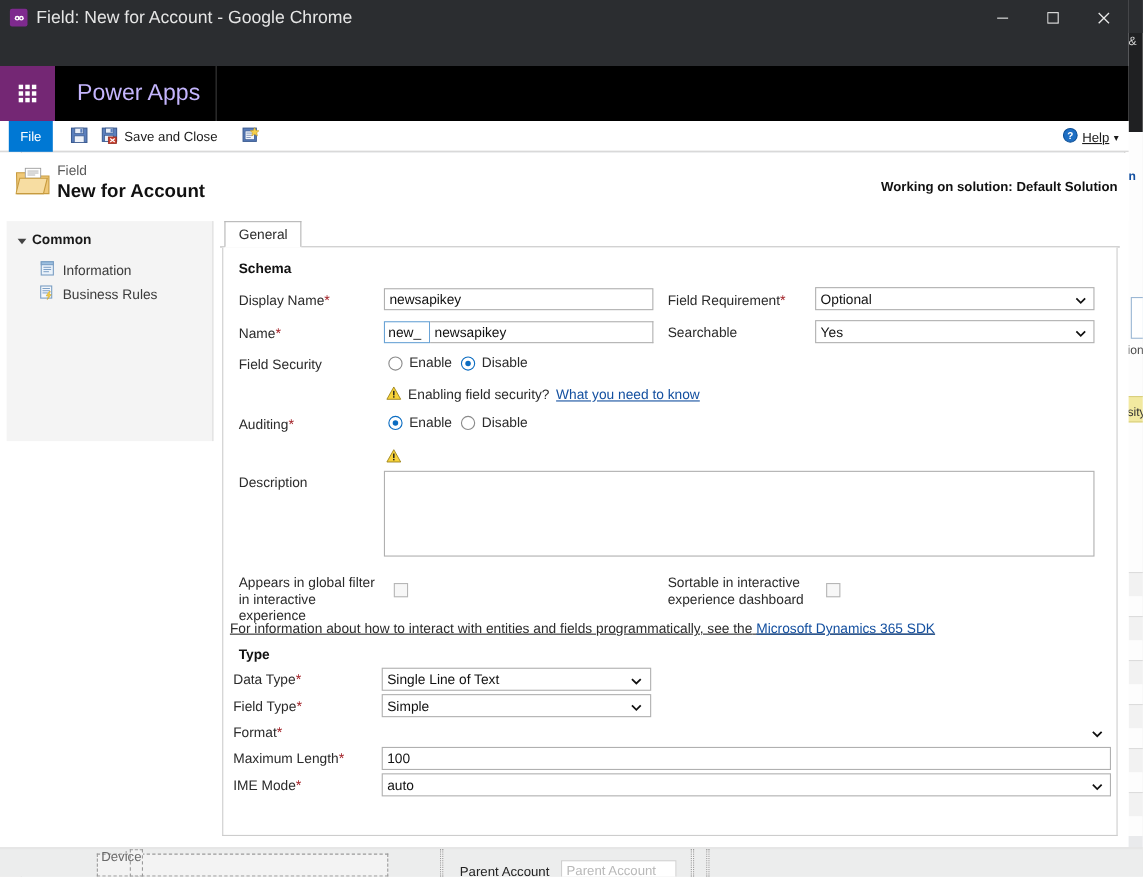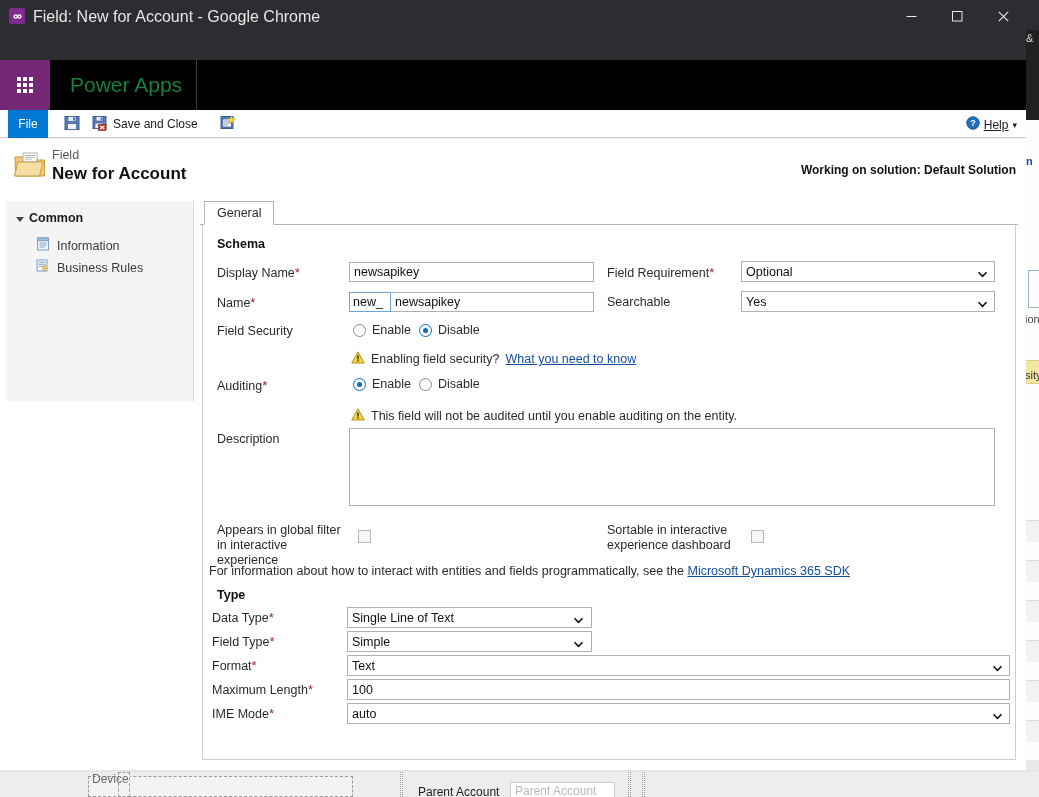--- a/index.html
+++ b/index.html
@@ -47,21 +47,21 @@
   .lock { position:absolute; left:16px; top:6px; }
   .urltext { position:absolute; left:36px; top:5px; font-size:12.5px; white-space:nowrap; overflow:hidden; width:960px; }
   .urltext .host { color:#f1f1f1; }
   .urltext .path { color:#9aa0a6; }
 
   
   .pa-header { position:absolute; left:0; top:60px; width:1026px; height:50px; background:#000000; display:flex; align-items:center; }
   .waffle { width:50px; height:50px; background:#742774; display:flex; align-items:center; justify-content:center; }
   .waffle .grid { display:grid; grid-template-columns:repeat(3,4px); grid-template-rows:repeat(3,4px); gap:2px; }
   .waffle .grid i { display:block; width:4px; height:4px; background:#fff; }
-  .pa-title { color:#15803d; font-size:21px; padding-left:20px; font-weight:400; }
+  .pa-title { color:#c4b5fd; font-size:21px; padding-left:20px; font-weight:400; }
   .pa-divider { position:absolute; left:196px; top:60px; width:1px; height:50px; background:#3a3a3a; }
 
   
   .cmdbar { position:absolute; left:0; top:110px; width:1026px; height:28px; background:#ffffff; border-bottom:1px solid #d0d0d0; }
   .file-tab { position:absolute; left:8px; top:110px; width:40px; height:28px; background:#0078d4; color:#fff;
               font-size:12px; display:flex; align-items:center; justify-content:center; }
   .cmd-items { position:absolute; left:60px; top:110px; height:28px; display:flex; align-items:center; gap:4px; }
   .cmd-btn { display:flex; align-items:center; gap:5px; height:40px; padding:4px 4px; font-size:12px; color:#1a1a1a; }
   .help-link { position:absolute; right:22px; top:116px; display:flex; align-items:center; gap:4px; font-size:12px; color:#1a1a1a;}
   .help-link u { text-decoration:underline; }
@@ -104,21 +104,21 @@
   .radio-wrap { position:absolute; display:flex; align-items:center; gap:6px; font-size:12.5px; color:#2b2b2b;text-align:right; }
   .radio { width:13px; height:13px; border-radius:50%; border:1px solid #8a8a8a; background:#fff; display:inline-block;
            position:relative; }
   .radio.on { border-color:#0b6cc1; }
   .radio.on::after { content:""; position:absolute; left:3px; top:3px; width:5px; height:5px; border-radius:50%; background:#0b6cc1; }
 
   .warn { position:absolute; display:flex; align-items:center; gap:6px; font-size:12.5px; color:#2b2b2b; }
   .warn a { color:#1450a0; text-decoration:underline; }
 
   .cbx { position:absolute; width:13px; height:13px; border:1px solid #b6b6b6; background:#f7f7f7; }
-  .sdk-line { position:absolute; font-size:12.5px; color:#2b2b2b; }
+  .sdk-line { position:absolute; font-size:12.5px; color:#2b2b2b;text-decoration:underline; }
   .sdk-line a { color:#1450a0; text-decoration:underline; }
 
   .two-line { line-height:15px; }
   a { cursor:pointer; }
 </style>
 </head>
 <body>
 
 <div id="root">
 
@@ -379,21 +379,20 @@
         </div>
 
         <div class="warn" style="left:148px; top:183px;">
           <span>
             <svg width="14" height="13" viewBox="0 0 14 13" aria-hidden="true">
               <path d="M7 0.8 L13.3 12 H0.7 Z" fill="#f8d33a" stroke="#9a8118" stroke-width="0.8"></path>
               <rect x="6.35" y="4.3" width="1.3" height="4.1" fill="#1a1a1a"></rect>
               <rect x="6.35" y="9.2" width="1.3" height="1.3" fill="#1a1a1a"></rect>
             </svg>
           </span>
-          <span>This field will not be audited until you enable auditing on the entity.</span>
         </div>
 
         <div class="flabel" style="left:14px; top:207px;">Description</div>
         <textarea class="ta" style="left: 146px; top: 203px; width: 646px; height: 78px;"></textarea>
 
         <div class="flabel two-line" style="left:14px; top:298px; width:130px;">Appears in global filter in interactive experience</div>
         <div class="cbx" style="left:155px; top:305px;"></div>
 
         <div class="flabel two-line" style="left:404px; top:298px; width:130px;">Sortable in interactive experience dashboard</div>
         <div class="cbx" style="left:548px; top:305px;"></div>
@@ -421,21 +420,20 @@
         <select class="sel" style="left:144px; top:406px; width:245px;"><option value="Simple">Simple</option><option value="Calculated">Calculated</option><option value="Rollup">Rollup</option></select>
         <span class="caret" style="left:370px; top:411px;">
           <svg width="11" height="11" viewBox="0 0 11 11">
               <path d="M1.5 3.3 L5.5 7.3 L9.5 3.3" fill="none" stroke="#111" stroke-width="1.6"></path>
             </svg>
         </span>
 
         <div class="flabel" style="left:9px; top:433px;">
           <span>Format</span><span class="req">*</span>
         </div>
-        <select class="sel" style="left:144px; top:430px; width:663px;"><option value="Text">Text</option><option value="Email">Email</option><option value="Text Area">Text Area</option><option value="URL">URL</option><option value="Ticker Symbol">Ticker Symbol</option><option value="Phone">Phone</option></select>
         <span class="caret" style="left:789px; top:435px;">
           <svg width="11" height="11" viewBox="0 0 11 11">
               <path d="M1.5 3.3 L5.5 7.3 L9.5 3.3" fill="none" stroke="#111" stroke-width="1.6"></path>
             </svg>
         </span>
 
         <div class="flabel" style="left:9px; top:457px;">
           <span>Maximum Length</span><span class="req">*</span>
         </div>
         <input class="txt" style="left: 144px; top: 454px; width: 663px; height: 21px;" value="100">

